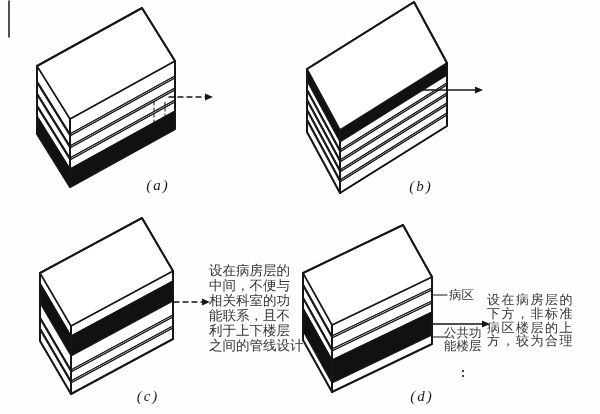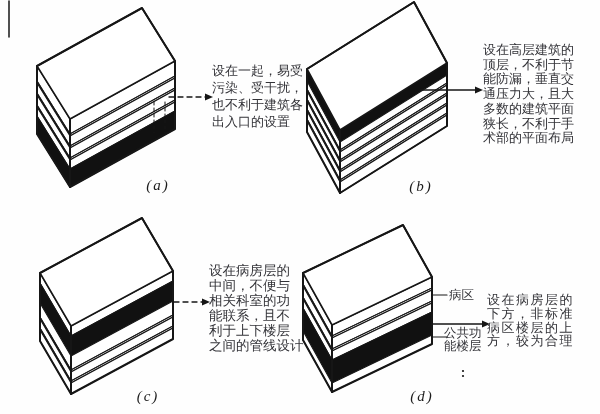--- a/index.html
+++ b/index.html
@@ -124,32 +124,21 @@
         <line x1="433" y1="324" x2="484" y2="324" stroke="#161616" stroke-width="1.3" stroke-linecap="round"></line>
         <polygon points="490,324 482,320.4 482,327.6" fill="#161616"></polygon>
       </g>
       <g>
         <line x1="9" y1="1" x2="9" y2="37" stroke="#161616" stroke-width="1.5" stroke-linecap="round"></line>
         <circle cx="463" cy="371" r="1.1" fill="#161616"></circle>
         <circle cx="463" cy="376" r="1.1" fill="#161616"></circle>
       </g>
     </svg>
 
-  <div class="ann" style="left:212px;top:62px;width:102px;line-height:17px;">设在一起，易受
-污染、受干扰，
-也不利于建筑各
-出入口的设置</div>
 
-  <div class="ann" style="left:483px;top:43px;width:112px;line-height:14.7px;">设在高层建筑的
-顶层，不利于节
-能防漏，垂直交
-通压力大，且大
-多数的建筑平面
-狭长，不利于手
-术部的平面布局</div>
 
   <div class="ann" style="left:209px;top:263px;width:112px;font-size:13.5px;line-height:15px;">设在病房层的
 中间，不便与
 相关科室的功
 能联系，且不
 利于上下楼层
 之间的管线设计</div>
 
   <div class="ann" style="left:487px;top:293px;width:108px;line-height:13.8px;letter-spacing:1.5px;">设在病房层的
 下方，非标准

